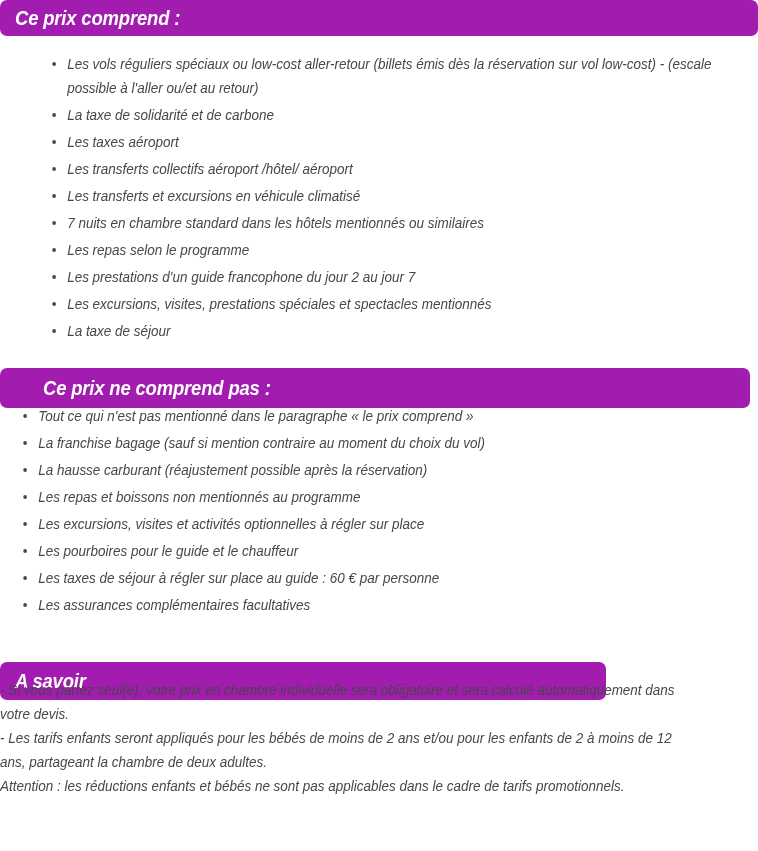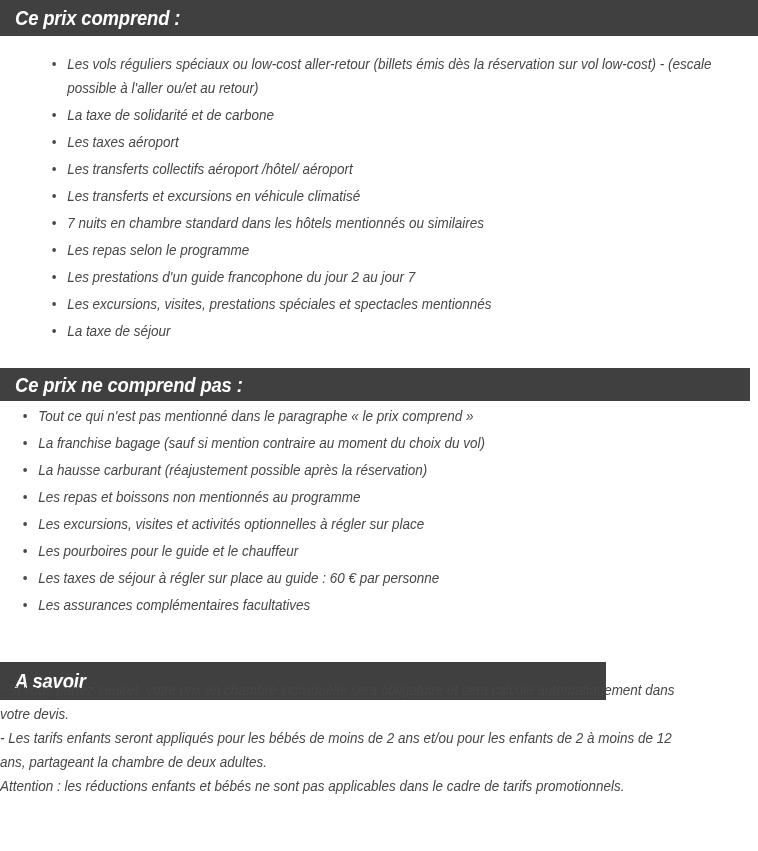--- a/index.html
+++ b/index.html
@@ -18,40 +18,41 @@
   .page {
     position: relative;
     width: 758px;
     height: 851px;
   }
 
   
   .section-bar {
     position: absolute;
     left: 0;
-    background: #404040;
+    background: #a21caf;
     box-sizing: border-box;
     display: flex;
     align-items: center;
+    border-radius: 7px;
   }
   .section-bar .bar-title {
     font-family: "Liberation Sans", "DejaVu Sans", sans-serif;
     font-style: italic;
     font-weight: bold;
     font-size: 21px;
     letter-spacing: -0.2px;
     color: #ffffff;
     white-space: nowrap;
     padding-left: 17px;
     transform: scaleX(0.88);
     transform-origin: left center;
   }
 
   #bar-include   { top: 0px;   width: 758px; height: 36px; }
-  #bar-exclude   { top: 368px; width: 750px; height: 33px; }
+  #bar-exclude   { top: 368px; width: 750px; height: 40px; padding-left: 28px; }
   #bar-toknow    { top: 662px; width: 606px; height: 38px; }
 
   
   .bullet-list {
     position: absolute;
     left: 0;
     width: 740px;
     margin: 0;
     padding: 0;
     list-style: none;

